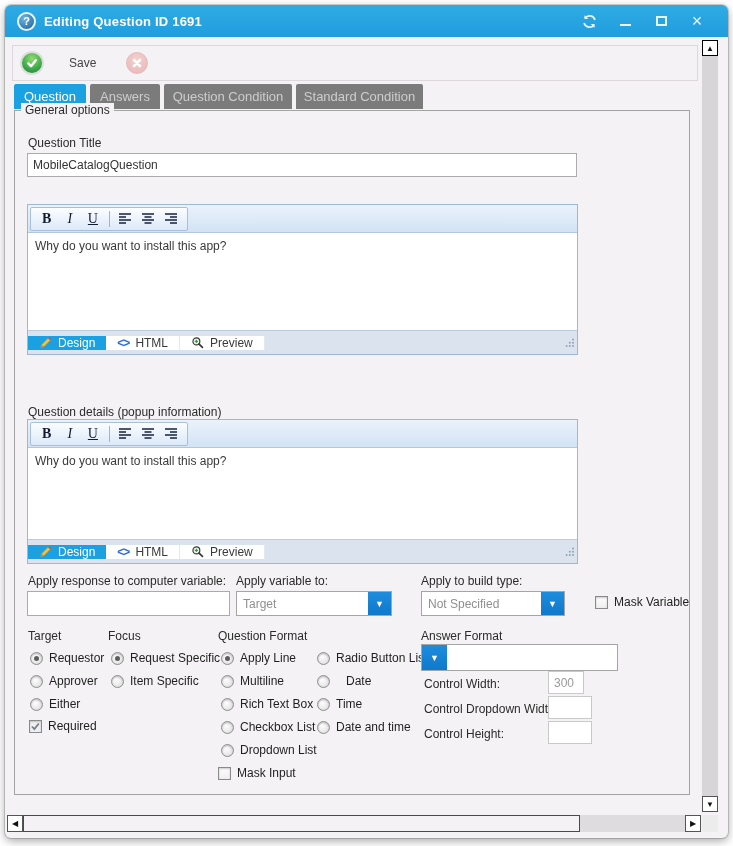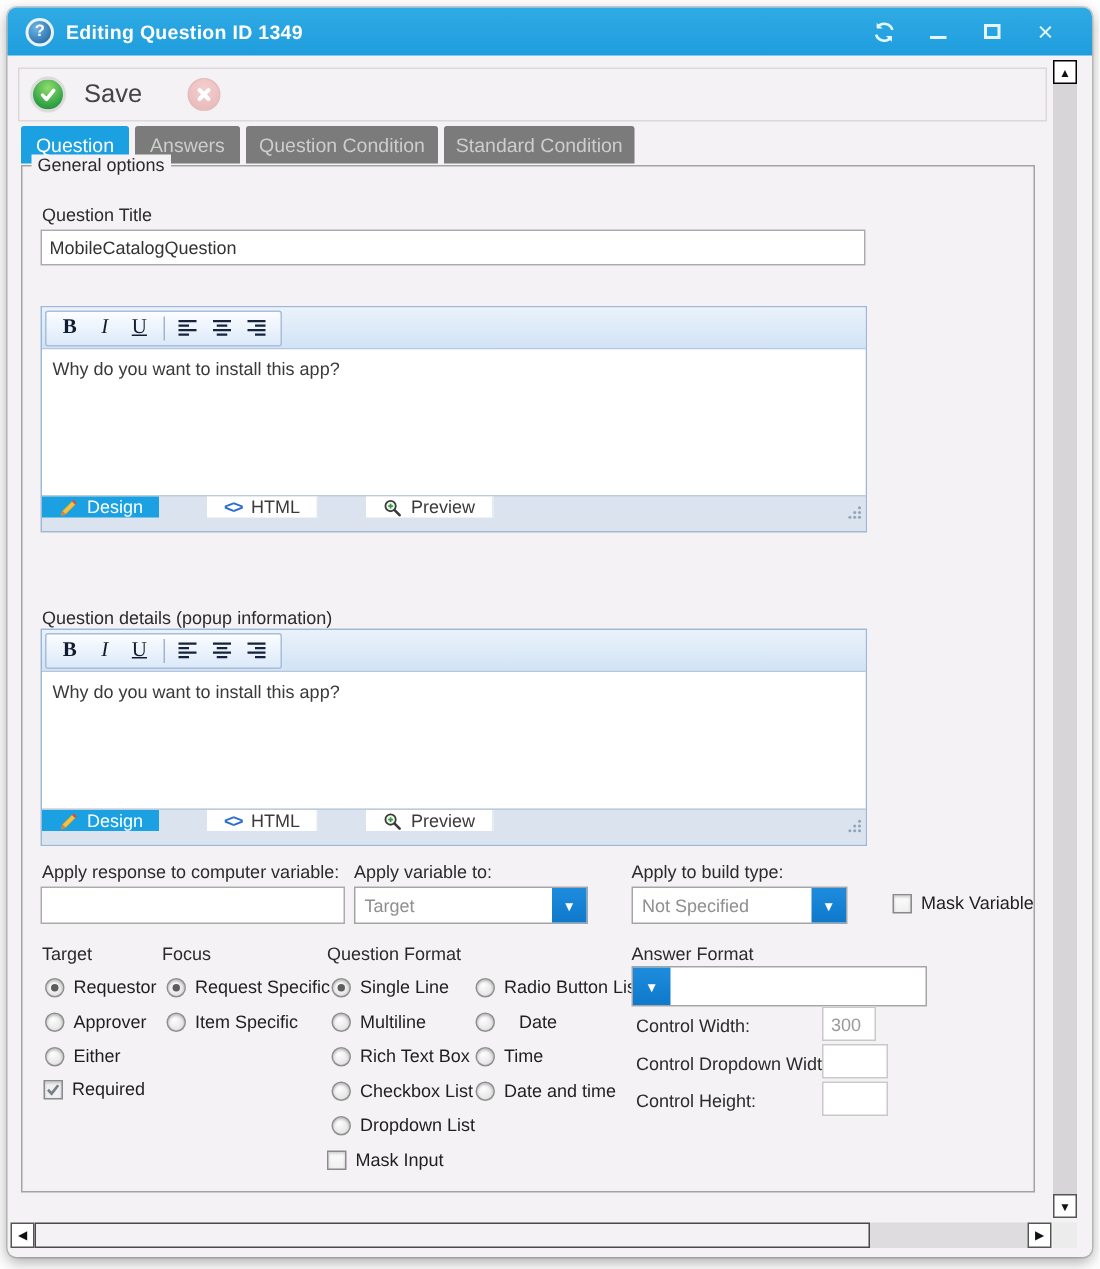--- a/index.html
+++ b/index.html
@@ -22,21 +22,21 @@
            color:#e6f6fe;font-size:15px;cursor:default;}
   .max-glyph{width:11px;height:10px;border:2px solid #e6f6fe;display:inline-block;}
   .min-glyph{width:11px;height:0;border-top:2px solid #e6f6fe;display:inline-block;margin-top:8px;}
 
   
   .cmdbar{left:12px;top:45px;width:686px;height:36px;background:#f4f2f4;border:1px solid #dcd8dc;
           display:flex;align-items:center;padding-left:7px;}
   .save-circle{width:24px;height:24px;border-radius:50%;border:2px solid #dcdcdc;
                background:radial-gradient(circle at 50% 28%,#90dc6d,#34a546 65%,#1f7f31);
                display:flex;align-items:center;justify-content:center;}
-  .save-label{font-size:17px;color:#444;margin-left:12px;}
+  .save-label{font-size:12px;color:#444;margin-left:25px;}
   .cancel-circle{width:22px;height:22px;border-radius:50%;margin-left:30px;
                  background:radial-gradient(circle at 50% 30%,#f3cfcf,#e9b6b6);
                  border:1px solid #e3bcbc;display:flex;align-items:center;justify-content:center;}
 
   
   .tab{top:84px;height:25px;display:flex;align-items:center;justify-content:center;
        font-size:13px;border-radius:2px 2px 0 0;cursor:default;text-align:center;}
   .tab.active{background:#1ba1e2;color:#fff;}
   .tab.inactive{background:#7b7b7b;color:#cdcdcd;}
 
@@ -52,21 +52,21 @@
   
   .editor{left:27px;width:551px;border:1px solid #9db7d6;background:#fff;}
   .ed-toolbar{height:28px;background:linear-gradient(#eaf2fb,#d2e3f5);
               border-bottom:1px solid #b3c8e0;display:flex;align-items:center;padding:0 2px;}
   .ed-panel{height:24px;width:158px;display:flex;align-items:center;gap:4px;padding:0 6px;
             background:linear-gradient(#fcfdff,#dbe9f9);border:1px solid #a9bfd9;border-radius:2px;}
   .ed-ico{width:20px;height:20px;display:flex;align-items:center;justify-content:center;}
   .glyph-biu{font-family:"Liberation Serif",serif;font-size:14px;color:#121c30;}
   .ed-sep{width:1px;height:16px;background:#9fb4cf;margin:0 2px;}
   .ed-body{height:97px;background:#fff;font-size:12px;color:#3a3a3a;padding:6px 7px;overflow:hidden;}
-  .ed-strip{height:24px;background:#dbe4ee;border-top:1px solid #bccbdc;display:flex;align-items:flex-start;position:relative;gap:32px;}
+  .ed-strip{height:24px;background:#dbe4ee;border-top:1px solid #bccbdc;display:flex;align-items:center;position:relative;}
   .ed-tab{display:flex;align-items:center;gap:6px;padding:0 11px;font-size:12px;}
   .ed-tab.active{background:#1ba1e2;color:#fff;}
   .ed-tab.plain{background:#fff;color:#3a3a3a;border-right:1px solid #e3e8ef;}
   .html-glyph{font-weight:bold;color:#2b6bd3;font-size:12px;letter-spacing:-1px;}
   .grip{position:absolute;right:2px;bottom:2px;}
 
   
   .dd{display:flex;background:#fff;border:1px solid #a5a5a5;}
   .dd-text{flex:1;font-size:12px;color:#8f8f8f;padding:5px 6px;white-space:nowrap;overflow:hidden;}
   .dd-text.dark{color:#333;font-size:13px;}
@@ -95,21 +95,21 @@
 </style>
 </head>
 <body>
 
 <div id="stage">
 
   <div class="abs window"></div>
 
   <div class="abs titlebar">
     <div class="help-badge">?</div>
-    <div class="win-title">Editing Question ID 1349</div>
+    <div class="win-title">Editing Question ID 1691</div>
     <div class="win-ctrls">
       <div class="win-btn">
         <svg width="15" height="15" viewBox="0 0 16 16">
           <path d="M13.8 6.3A6.1 6.1 0 0 0 3.2 4.3" stroke="#e6f6fe" stroke-width="1.9" fill="none"></path>
           <path d="M2.6 1.2v4.2h4.2z" fill="#e6f6fe"></path>
           <path d="M2.2 9.7a6.1 6.1 0 0 0 10.6 2" stroke="#e6f6fe" stroke-width="1.9" fill="none"></path>
           <path d="M13.4 14.8v-4.2H9.2z" fill="#e6f6fe"></path>
         </svg>
       </div>
       <div class="win-btn">
@@ -339,21 +339,21 @@
     <span class="radio sel"></span>
     <span class="opt-lbl">Request Specific</span>
   </div>
   <div class="abs opt" style="left:111px;top:674px;">
     <span class="radio"></span>
     <span class="opt-lbl">Item Specific</span>
   </div>
 
   <div class="abs opt" style="left:221px;top:651px;">
     <span class="radio sel"></span>
-    <span class="opt-lbl">Single Line</span>
+    <span class="opt-lbl">Apply Line</span>
   </div>
   <div class="abs opt" style="left:221px;top:674px;">
     <span class="radio"></span>
     <span class="opt-lbl">Multiline</span>
   </div>
   <div class="abs opt" style="left:221px;top:697px;">
     <span class="radio"></span>
     <span class="opt-lbl">Rich Text Box</span>
   </div>
   <div class="abs opt" style="left:221px;top:720px;">

